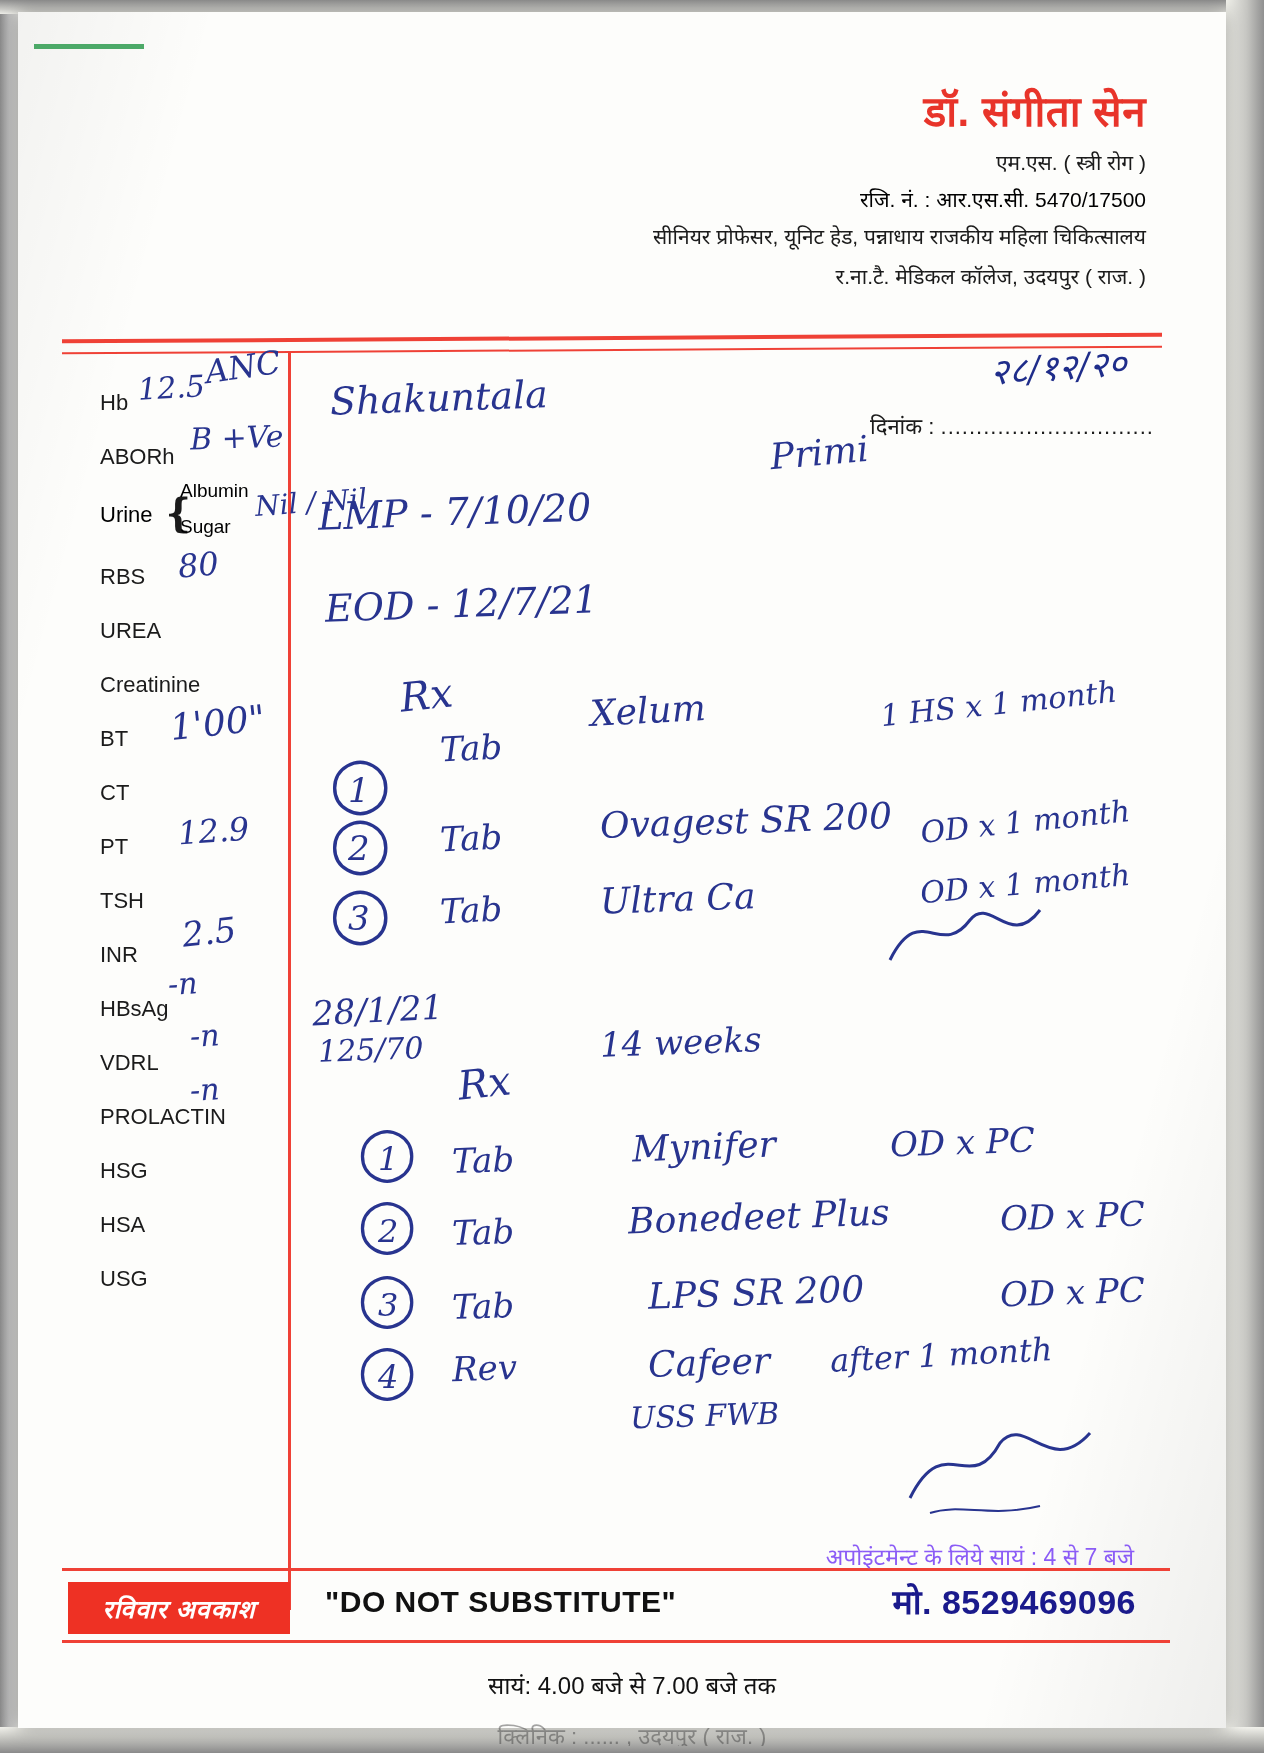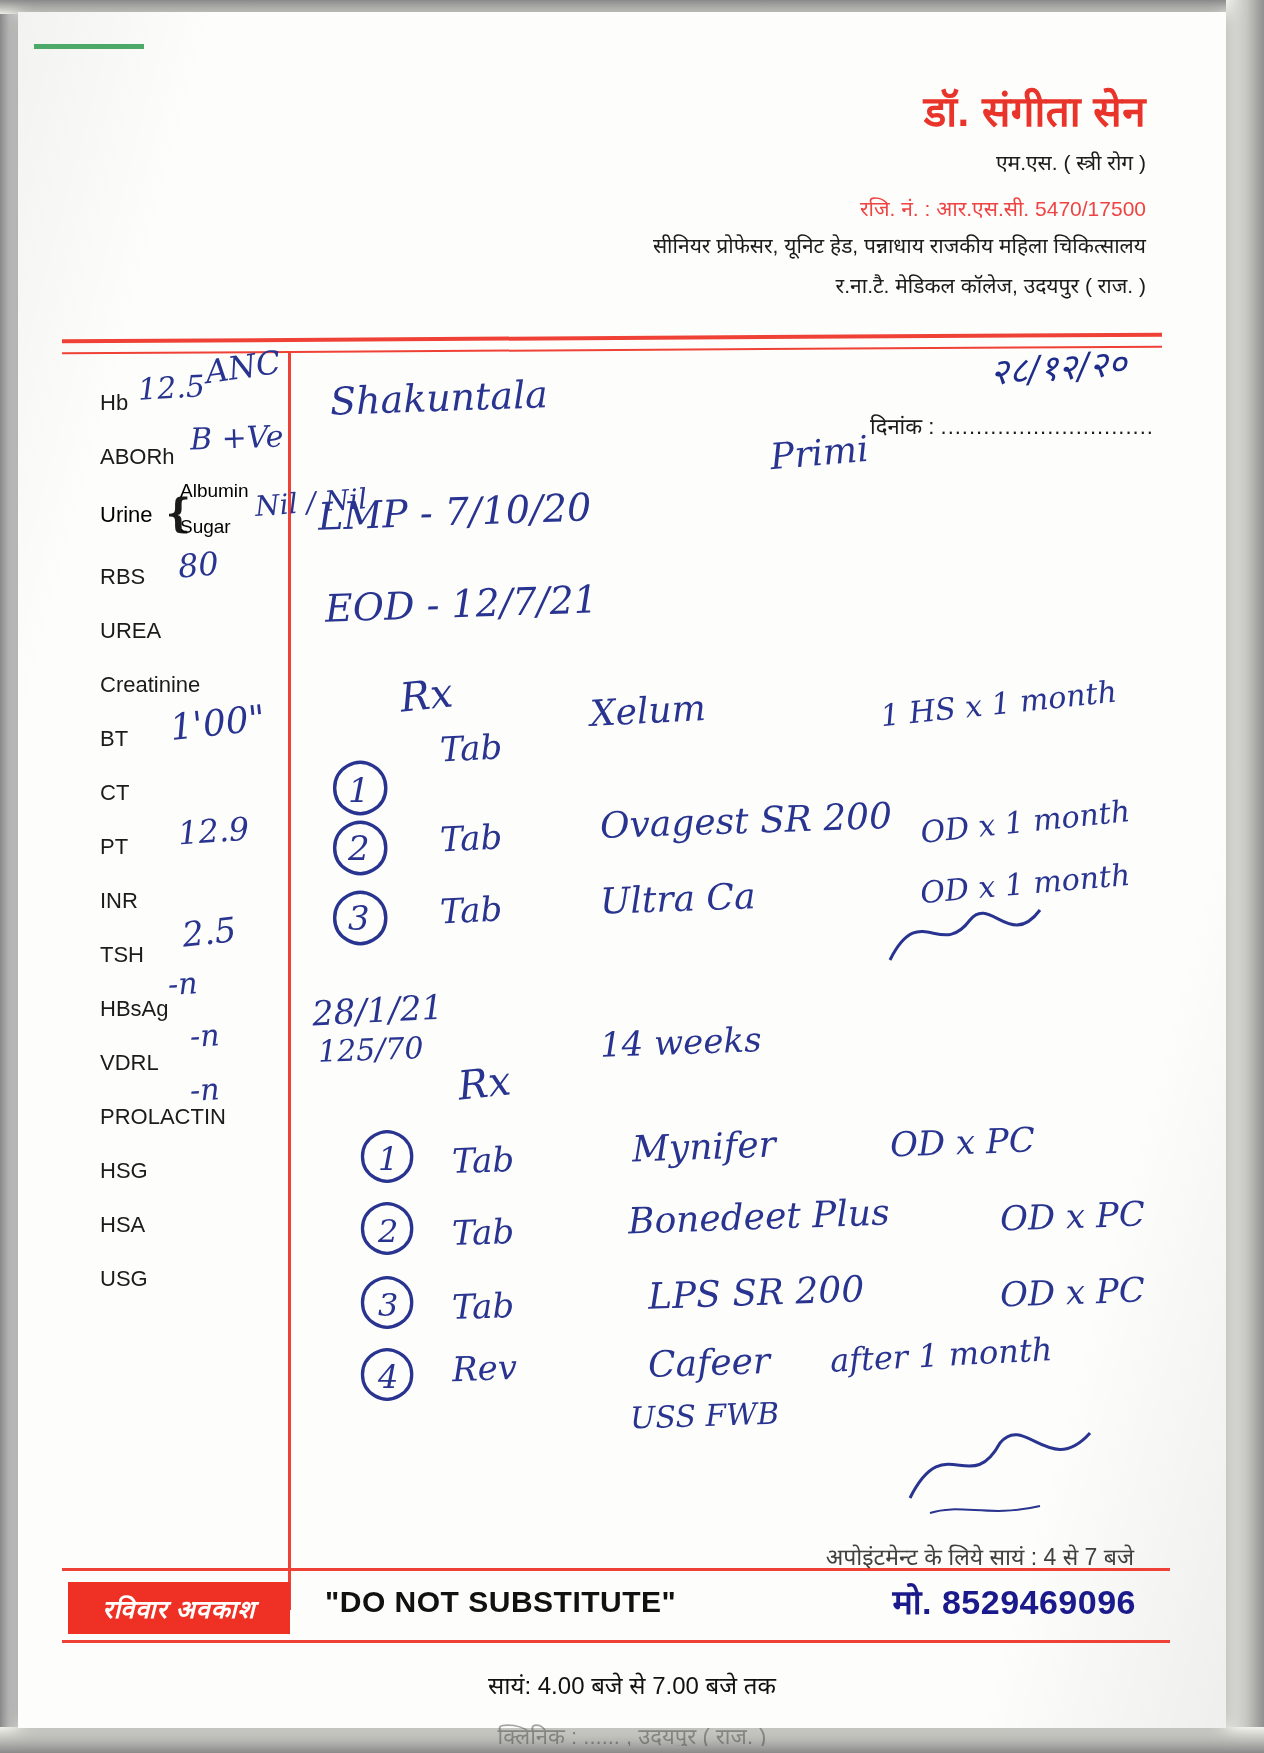--- a/index.html
+++ b/index.html
@@ -66,23 +66,23 @@
     font-weight: bold;
     letter-spacing: 0.5px;
     line-height: 1.15;
   }
   .doctor-qual {
     color: #1b1b1b;
     font-size: 21px;
     margin-top: 12px;
   }
   .doctor-reg {
-    color: #ef4444;
+    color: #000000;
     font-size: 21px;
-    margin-top: 18px;
+    margin-top: 9px;
   }
   .doctor-post {
     color: #1b1b1b;
     font-size: 21px;
     margin-top: 9px;
     line-height: 1.45;
   }
 
   
   .rule-a {
@@ -197,21 +197,21 @@
     left: 325px; top: 1585px;
     font-size: 30px;
     font-weight: bold;
     color: #111111;
     letter-spacing: 0.5px;
   }
   .footer-appt {
     position: absolute;
     right: 130px; top: 1540px;
     font-size: 23px;
-    color: #404040;
+    color: #8b5cf6;
     white-space: nowrap;
   }
   .footer-mobile {
     position: absolute;
     right: 128px; top: 1578px;
     font-size: 34px;
     font-weight: bold;
     color: #1a1a8c;
     letter-spacing: 0.5px;
     white-space: nowrap;
@@ -291,22 +291,22 @@
       <div class="urine-brace">❴</div>
       <div class="urine-alb">Albumin</div>
       <div class="urine-sugar">Sugar</div>
     </div>
     <div class="lbl">RBS</div>
     <div class="lbl">UREA</div>
     <div class="lbl">Creatinine</div>
     <div class="lbl">BT</div>
     <div class="lbl">CT</div>
     <div class="lbl">PT</div>
+    <div class="lbl">TSH</div>
     <div class="lbl">INR</div>
-    <div class="lbl">TSH</div>
     <div class="lbl">HBsAg</div>
     <div class="lbl">VDRL</div>
     <div class="lbl">PROLACTIN</div>
     <div class="lbl">HSG</div>
     <div class="lbl">HSA</div>
     <div class="lbl">USG</div>
   </div>
 
   <div class="hand" style="left:138px; top:370px; font-size:30px; transform:rotate(-3deg);">12.5</div>
   <div class="hand" style="left:205px; top:348px; font-size:32px; transform:rotate(-8deg);">ANC</div>

